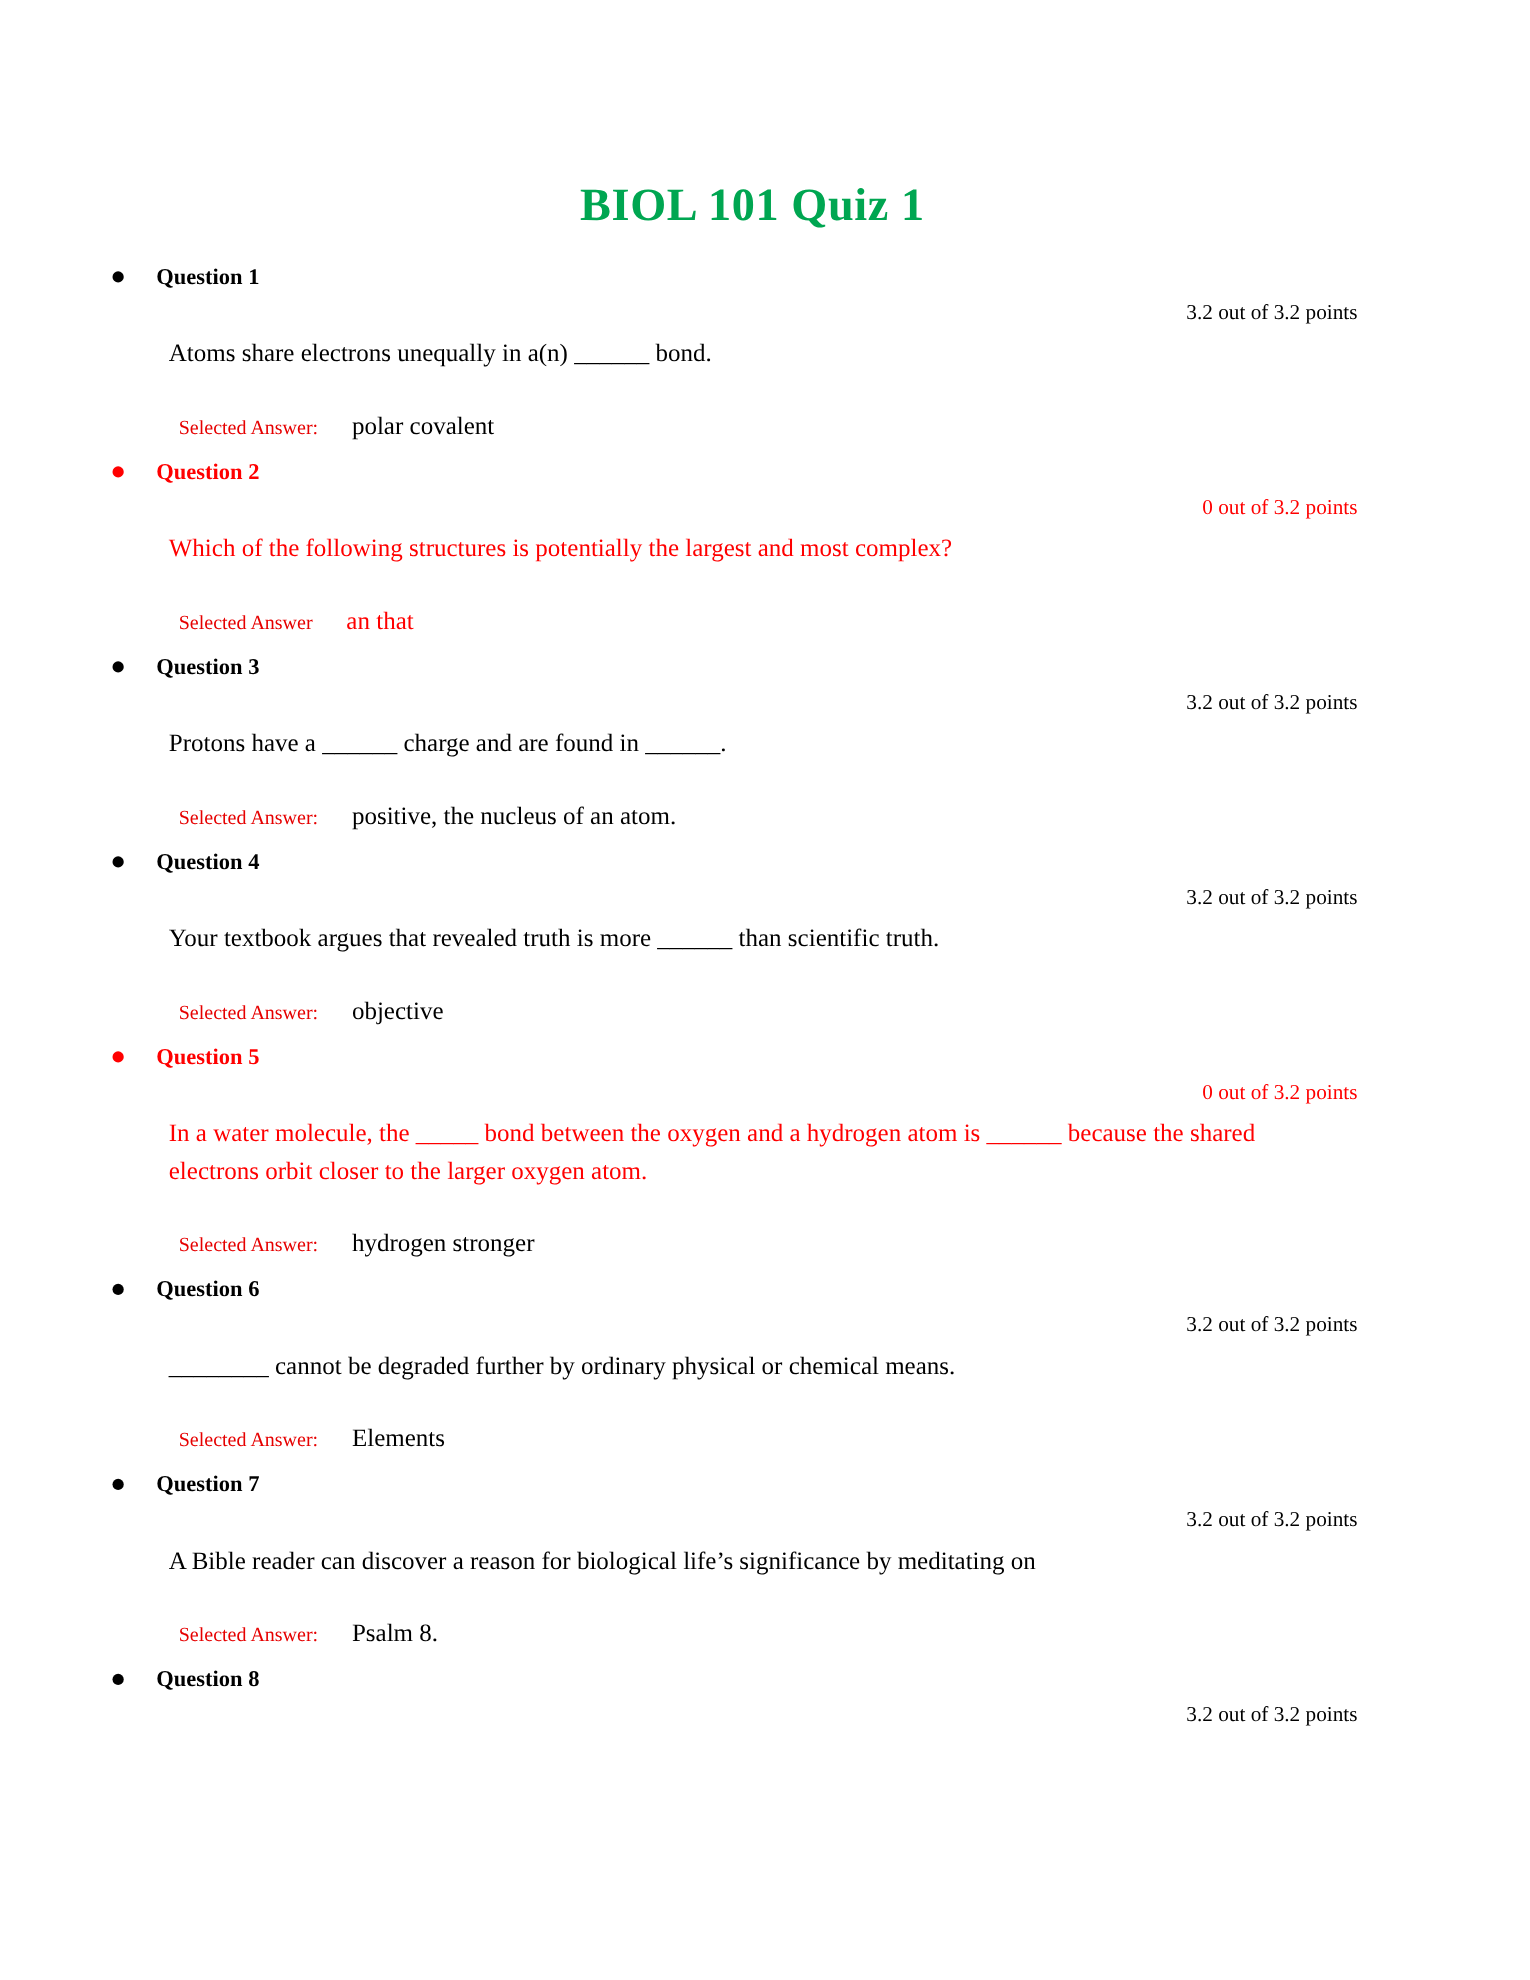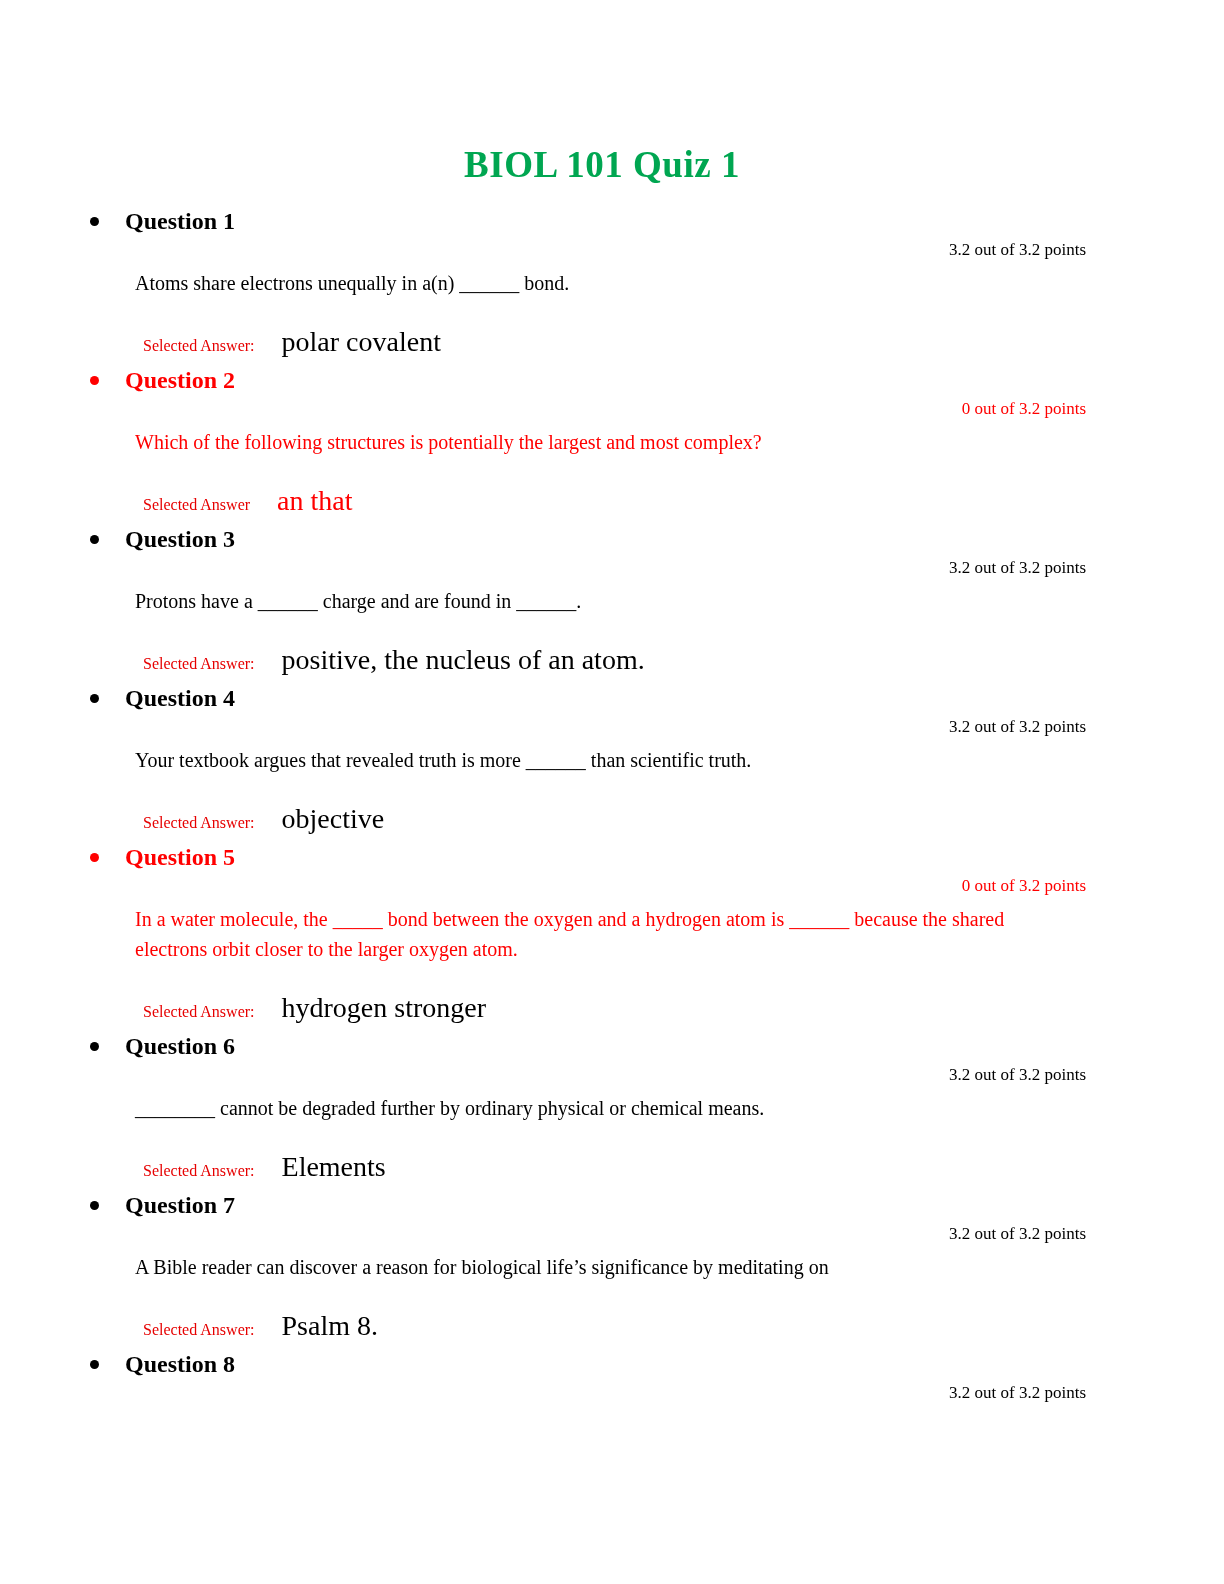--- a/index.html
+++ b/index.html
@@ -39,21 +39,21 @@
     position: absolute;
     left: 2px;
     top: 9px;
     width: 9px;
     height: 9px;
     border-radius: 50%;
     background: var(--correct);
   }
   .question.incorrect .bullet { background: var(--incorrect); }
   .q-head {
-    font-size: 24px;
+    font-size: 18px;
     line-height: 26px;
     font-weight: bold;
     color: var(--correct);
   }
   .question.incorrect .q-head { color: var(--incorrect); }
   .q-points {
     margin-top: 6px;
     font-size: 17px;
     line-height: 20px;
     text-align: right;
@@ -74,21 +74,21 @@
     padding-left: 18px;
     font-size: 20px;
     line-height: 27px;
   }
   .q-answer .label {
     font-size: 16px;
     color: var(--answer-label);
   }
   .q-answer .value {
     margin-left: 22px;
-    font-size: 28px;
+    font-size: 20px;
     color: var(--correct);
   }
   .question.answer-red .q-answer .value { color: var(--incorrect); }
 </style>
 </head>
 <body>
 
 <div class="page">
 
   <h1 class="doc-title">BIOL 101 Quiz 1</h1>

